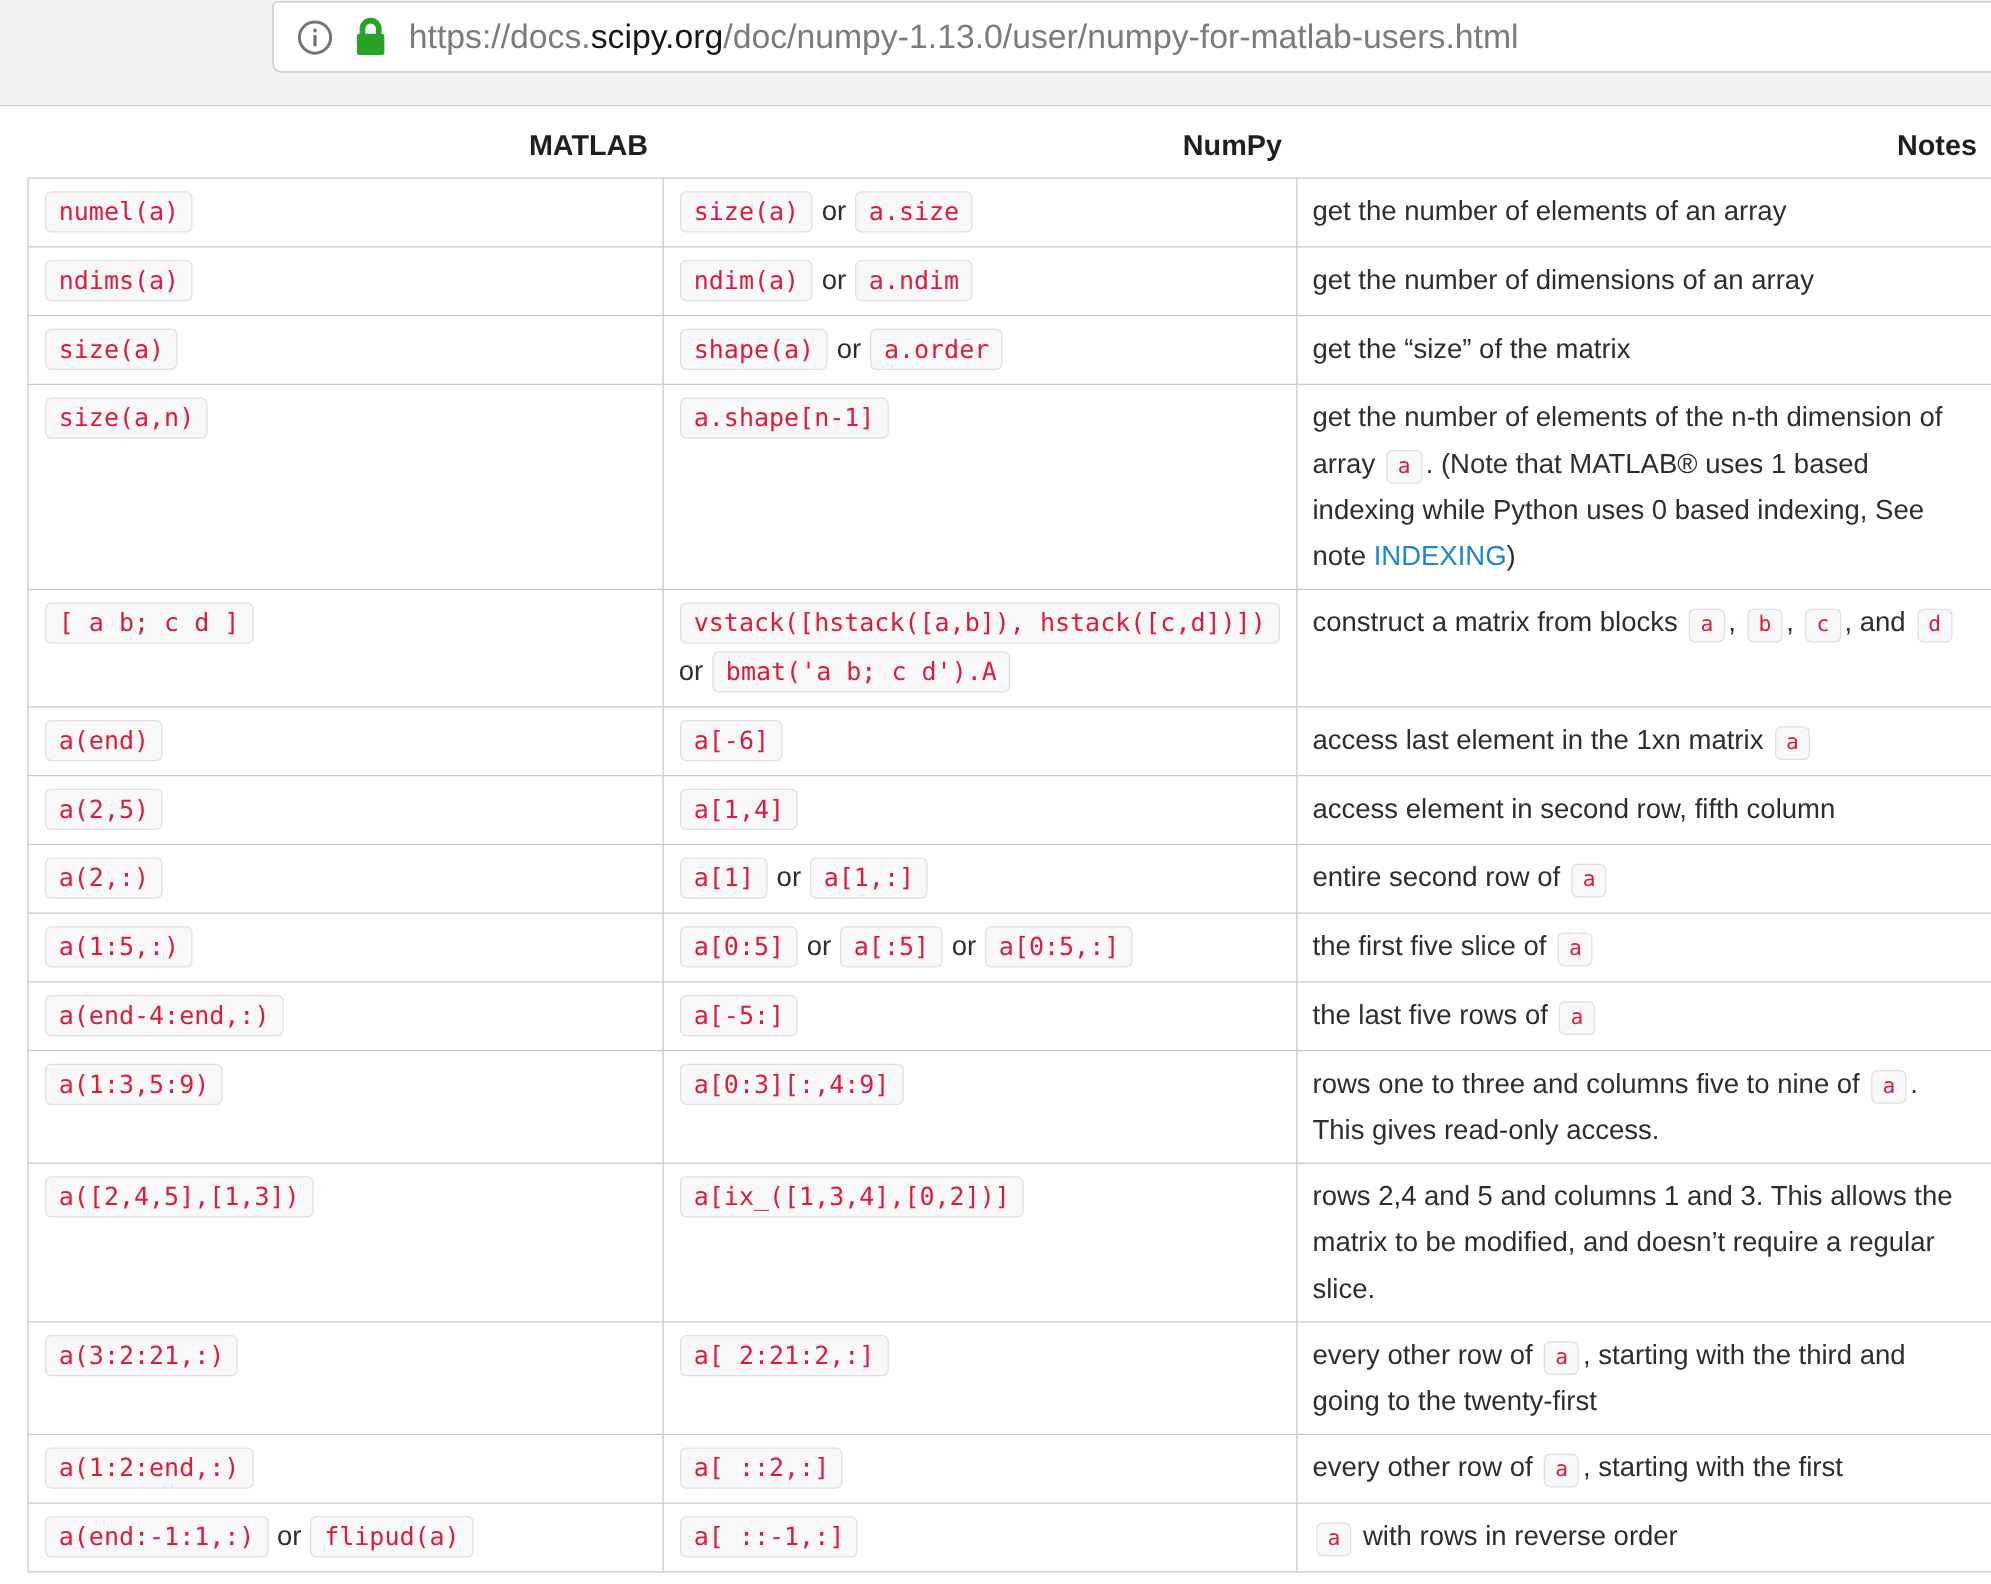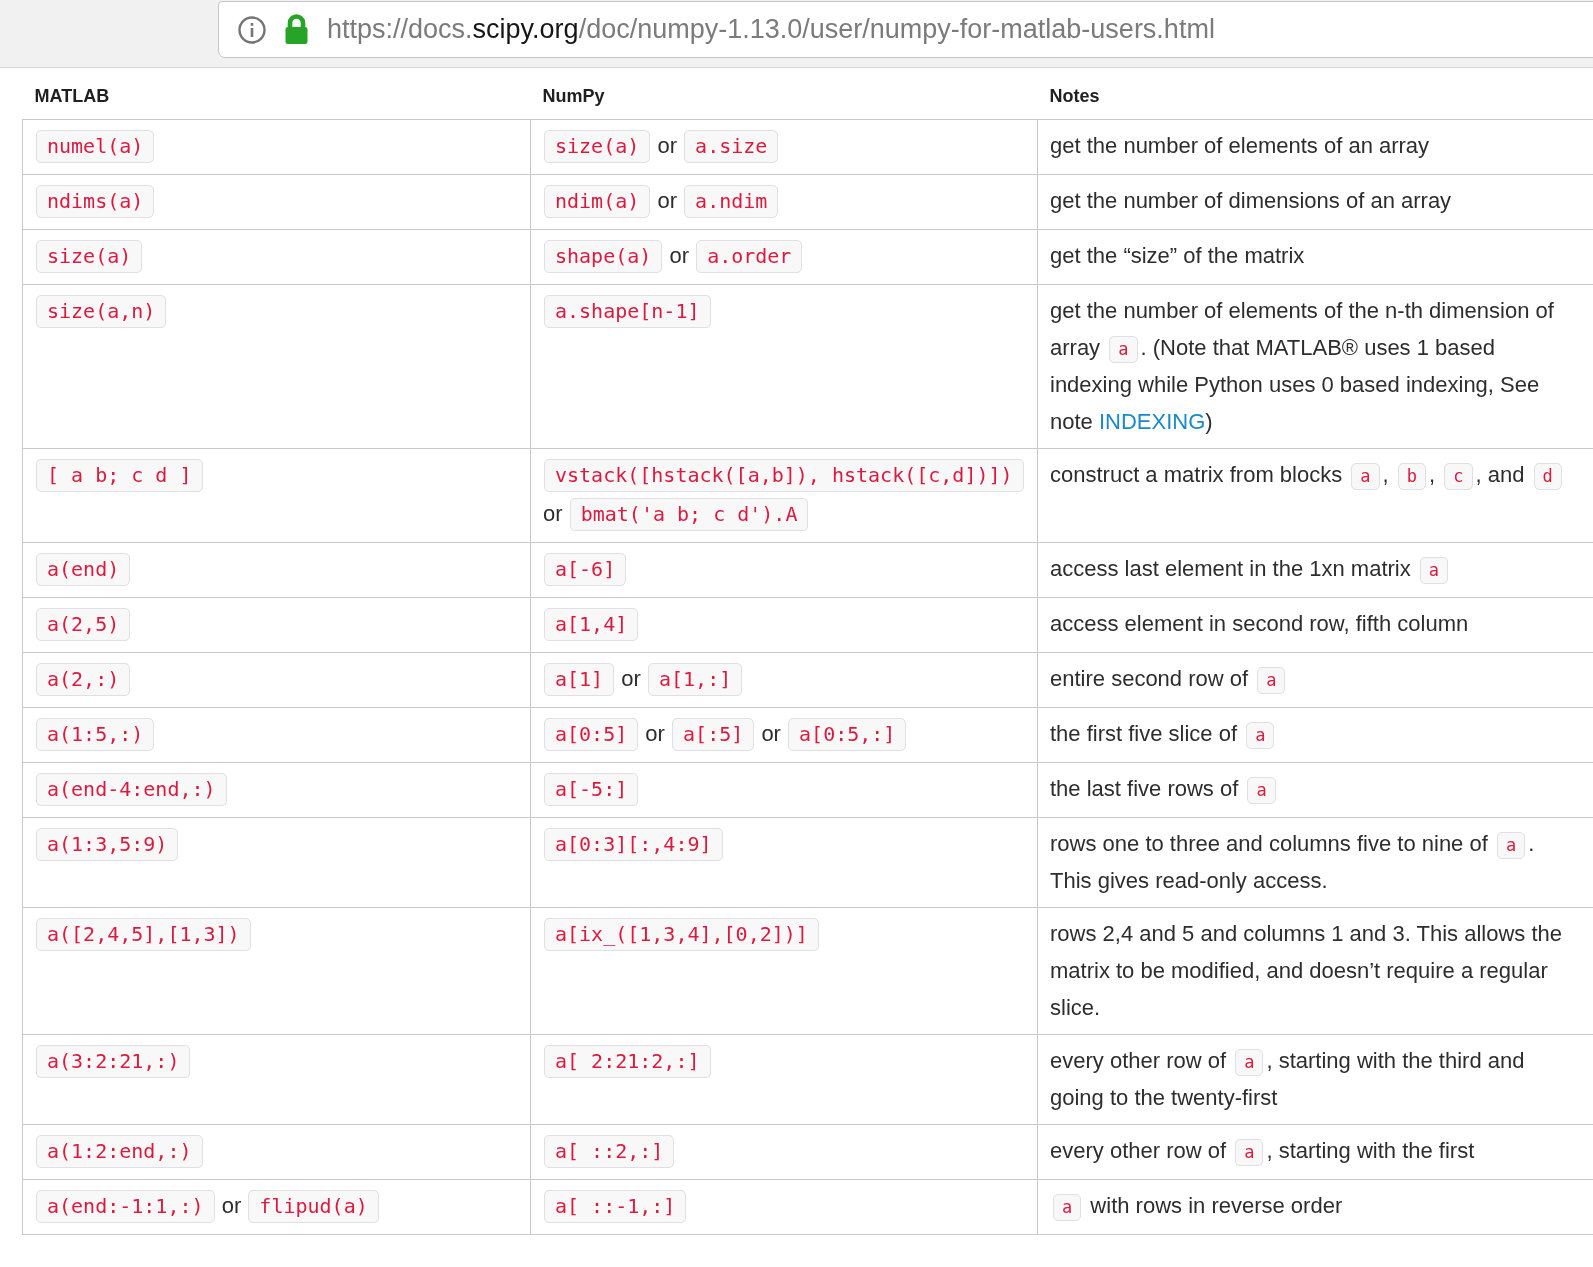--- a/index.html
+++ b/index.html
@@ -7,21 +7,21 @@
   body {
     width:1593px; height:1267px; overflow:hidden;
     background:#ffffff;
     font-family:"Liberation Sans", sans-serif;
     color:#2d2d2d;
   }
 
   
   .chrome {
     position:relative;
-    height:68px;
+    height:85px;
     background:#f1f1f2;
     border-bottom:1px solid #d4d4d4;
   }
   .urlbar {
     position:absolute;
     left:218px; top:1px; right:-4px; height:57px;
     background:#ffffff;
     border:1px solid #c6c6c6;
     border-radius:4px 0 0 7px;
     display:flex; align-items:center;
@@ -44,22 +44,22 @@
   table.cmp {
     border-collapse:collapse;
     table-layout:fixed;
     width:1571px;
   }
   col.c1 { width:508px; }
   col.c2 { width:507px; }
   col.c3 { width:556px; }
 
   thead th {
-    text-align:left;
-    font-size:18px;
+    text-align:right;
+    font-size:23px;
     font-weight:bold;
     color:#1f1f1f;
     padding:4px 12px 12px 12px;
     border:none;
   }
   tbody td {
     border:1px solid #c9c9c9;
     vertical-align:top;
     padding:7px 12px 8px 12px;
     font-size:22px;

